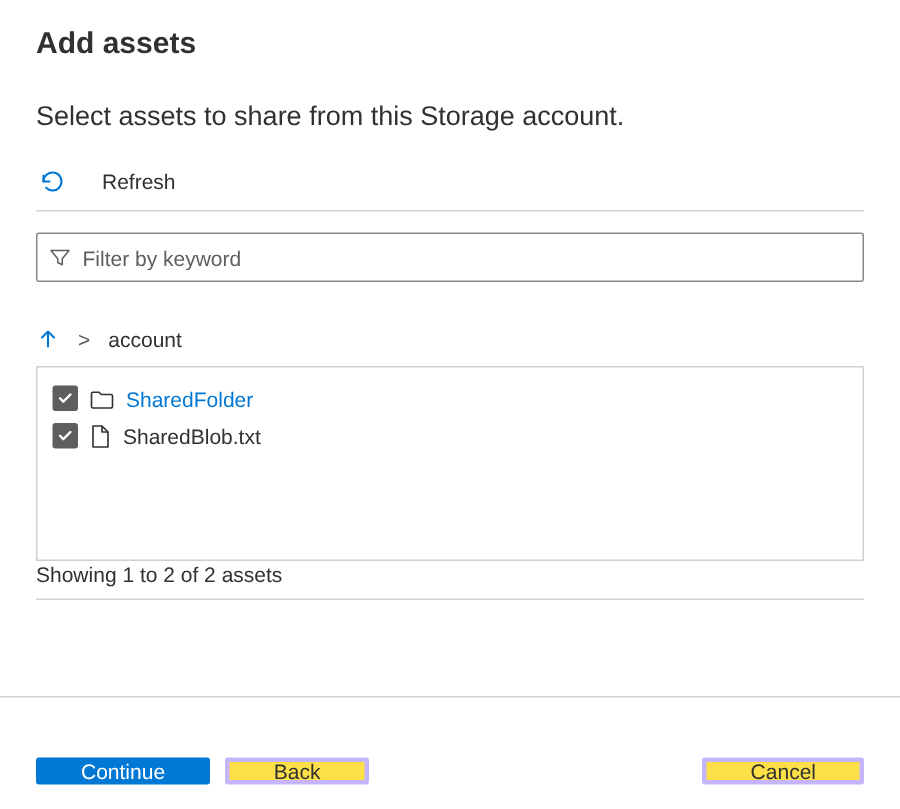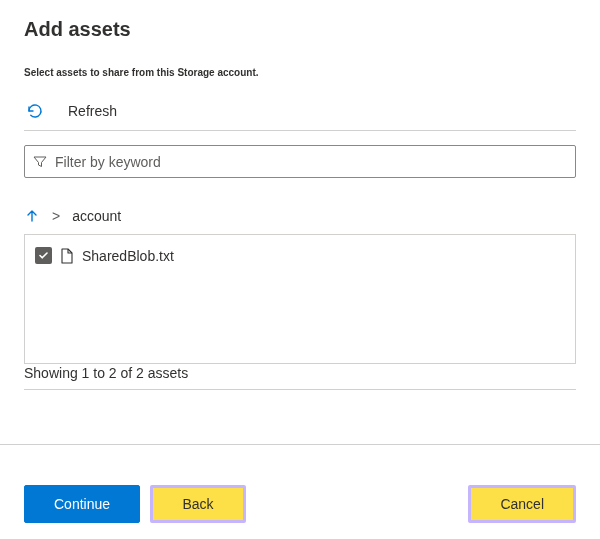--- a/index.html
+++ b/index.html
@@ -11,23 +11,22 @@
       height: 539px;
       padding: 18px 24px 0 24px;
       position: relative;
     }
     .title {
       font-size: 20px;
       font-weight: 600;
       margin-bottom: 26px;
     }
     .subtitle {
-      font-size: 10px;
+      font-size: 18px;
       margin-bottom: 18px;
-      font-weight: bold;
     }
     .refresh-row {
       display: flex;
       align-items: center;
       gap: 24px;
       padding: 6px 2px 10px 2px;
       cursor: pointer;
     }
     .hr {
       height: 1px;
@@ -93,21 +92,21 @@
     .footer {
       position: absolute;
       left: 0; right: 0; bottom: 0;
       border-top: 1px solid #d2d0ce;
       padding: 12px 24px 16px 24px;
       display: flex;
       gap: 10px;
       background: #fff;
     }
     .btn {
-      height: 38px;
+      height: 18px;
       min-width: 96px;
       border-radius: 2px;
       font-size: 14px;
       cursor: pointer;
       display: inline-flex;
       align-items: center;
       justify-content: center;
       padding: 0 29px;
       margin-top: 28px;
     }
@@ -156,20 +155,33 @@
   <span>
     <svg width="16" height="16" viewBox="0 0 16 16" fill="none">
       <path d="M8 13V3M8 3L4 7M8 3l4 4" stroke="#0078d4" stroke-width="1.4" stroke-linecap="round" stroke-linejoin="round"></path>
     </svg>
   </span>
   <span class="breadcrumb-sep">&gt;</span>
   <span class="breadcrumb-current">account</span>
 </div>
 
 <div class="list-box">
+  <div class="row link">
+    <span class="checkbox">
+      <svg width="11" height="11" viewBox="0 0 11 11">
+          <path d="M2 5.5l2.2 2.3L9 3" stroke="#fff" stroke-width="1.6" fill="none" stroke-linecap="round" stroke-linejoin="round"></path>
+        </svg>
+    </span>
+    <span>
+      <svg width="16" height="14" viewBox="0 0 16 14" fill="none">
+        <path d="M1 3.5c0-.6.4-1 1-1h4l1.5 1.5H14c.6 0 1 .4 1 1V12c0 .6-.4 1-1 1H2c-.6 0-1-.4-1-1V3.5z" stroke="#323130" stroke-width="1.1"></path>
+      </svg>
+    </span>
+    <span class="row-label">SharedFolder</span>
+  </div>
   <div class="row">
     <span class="checkbox">
       <svg width="11" height="11" viewBox="0 0 11 11">
           <path d="M2 5.5l2.2 2.3L9 3" stroke="#fff" stroke-width="1.6" fill="none" stroke-linecap="round" stroke-linejoin="round"></path>
         </svg>
     </span>
     <span>
       <svg width="14" height="16" viewBox="0 0 14 16" fill="none">
         <path d="M2 1h6l4 4v10H2V1z" stroke="#323130" stroke-width="1.1" stroke-linejoin="round"></path>
         <path d="M8 1v4h4" stroke="#323130" stroke-width="1.1" stroke-linejoin="round"></path>

